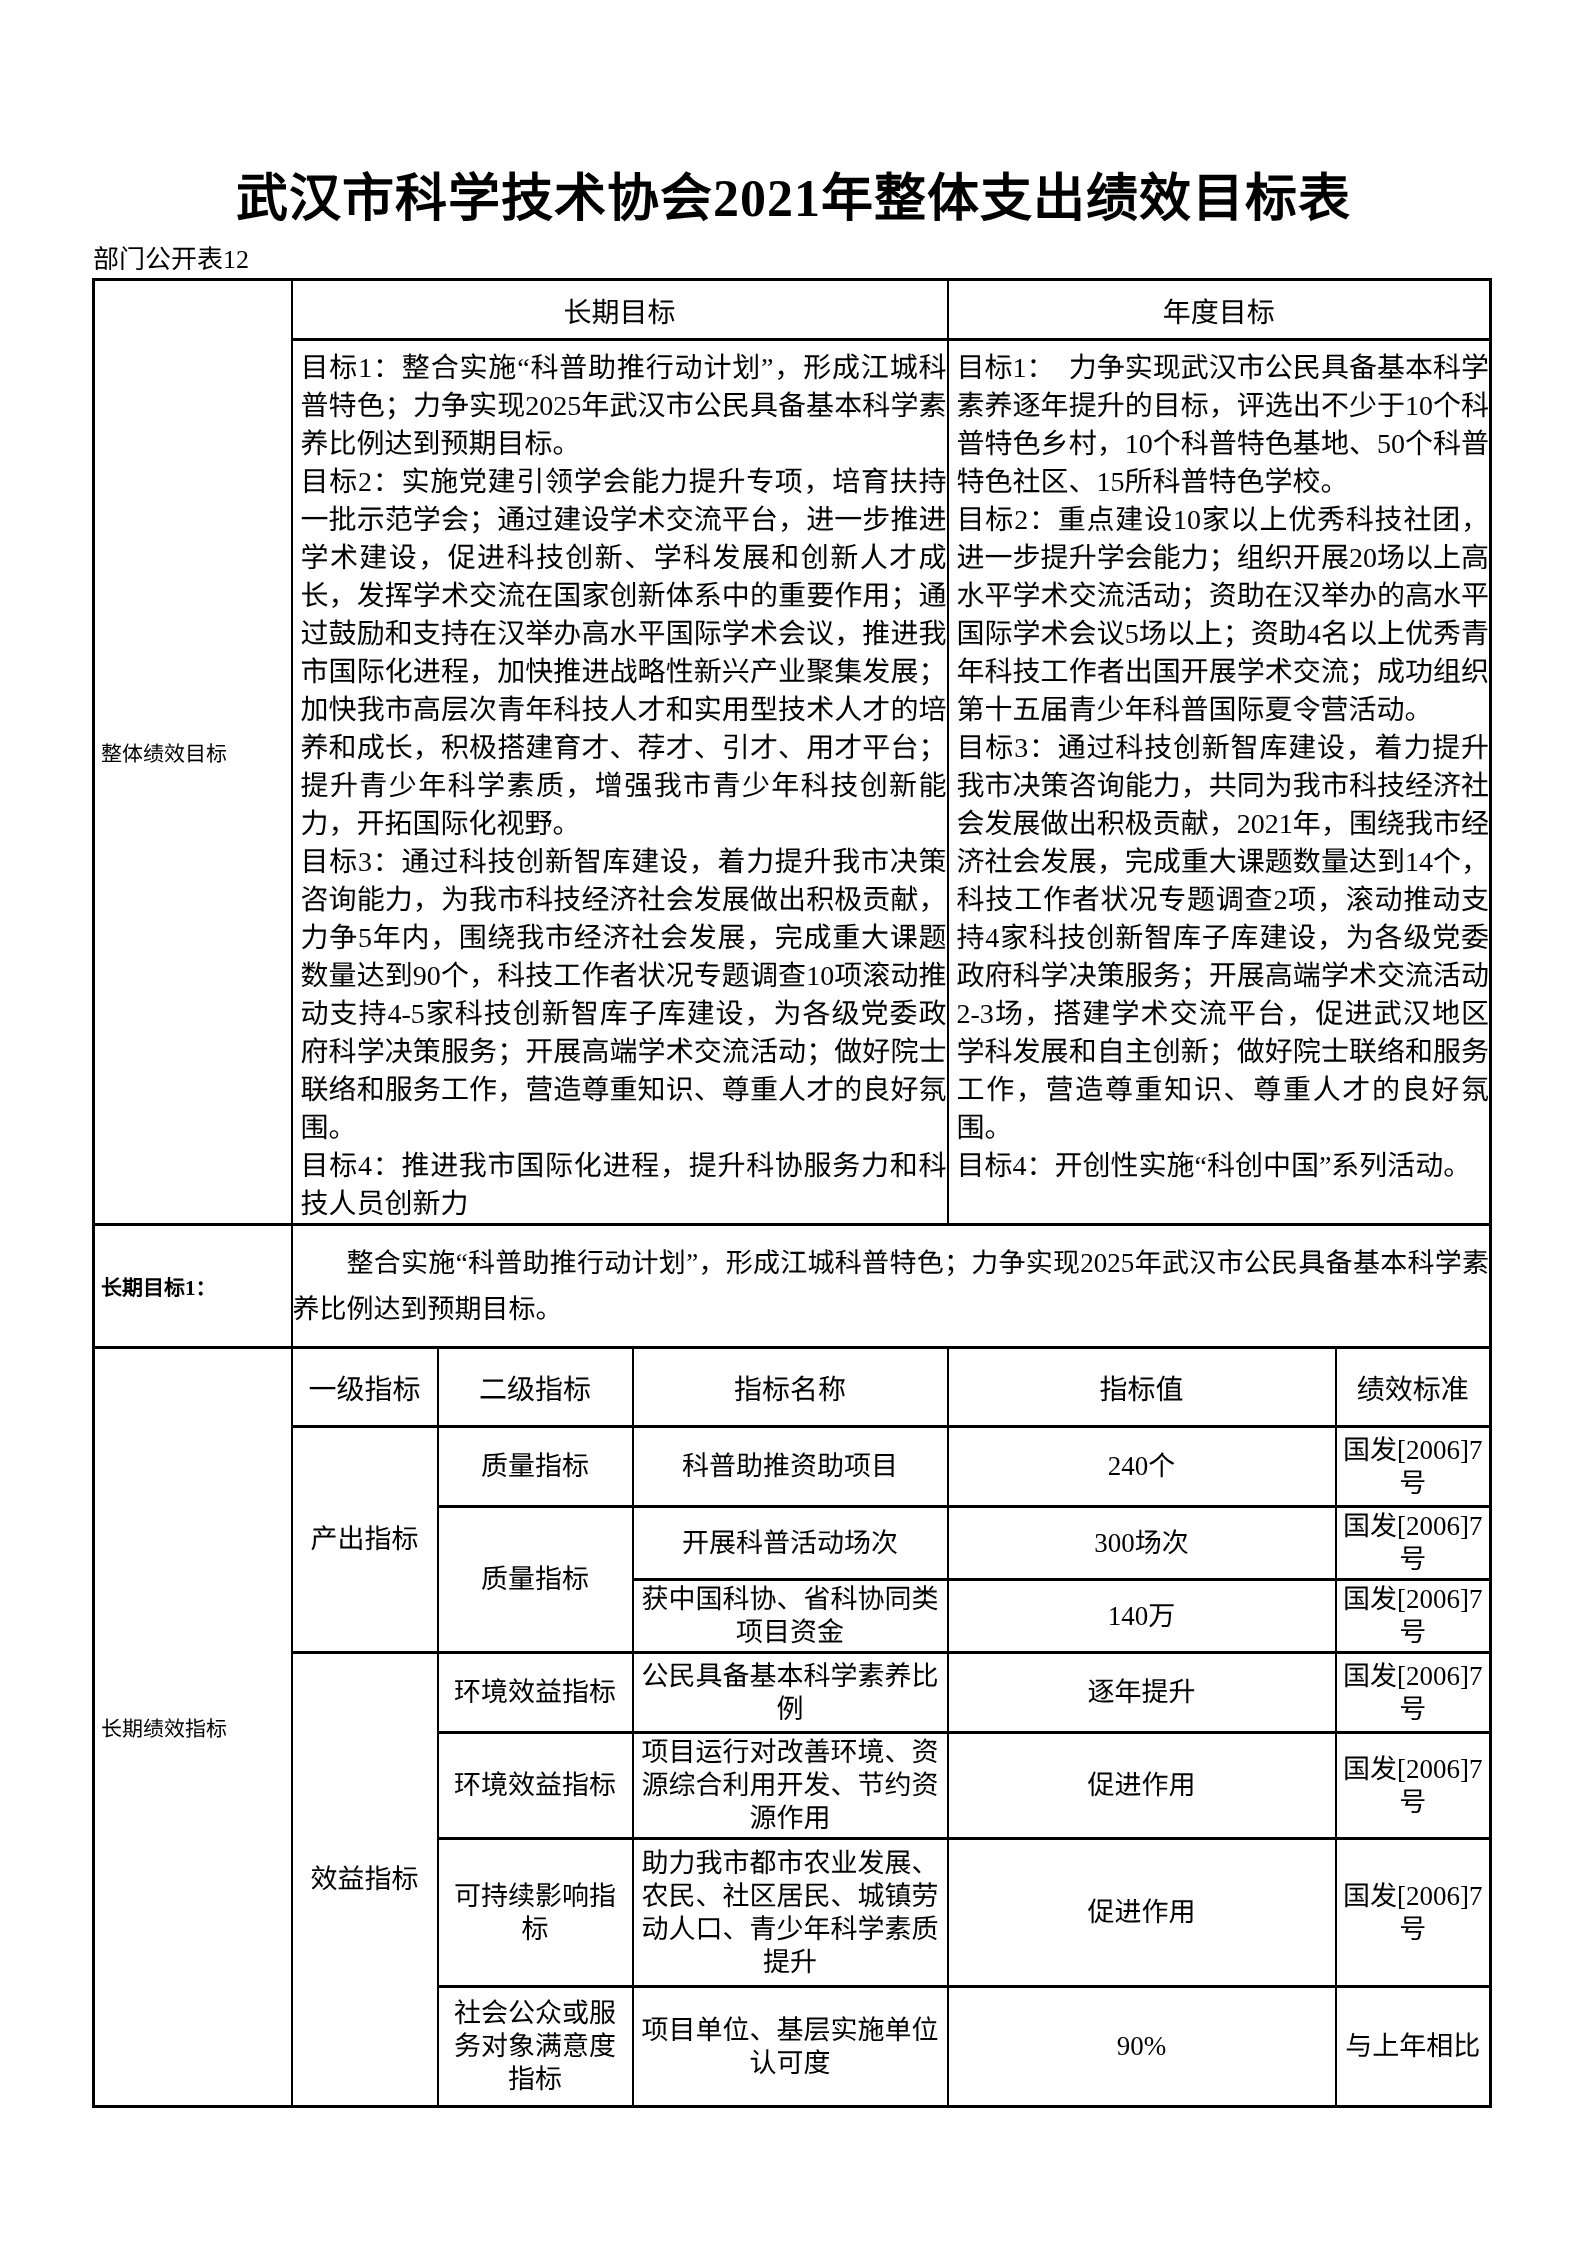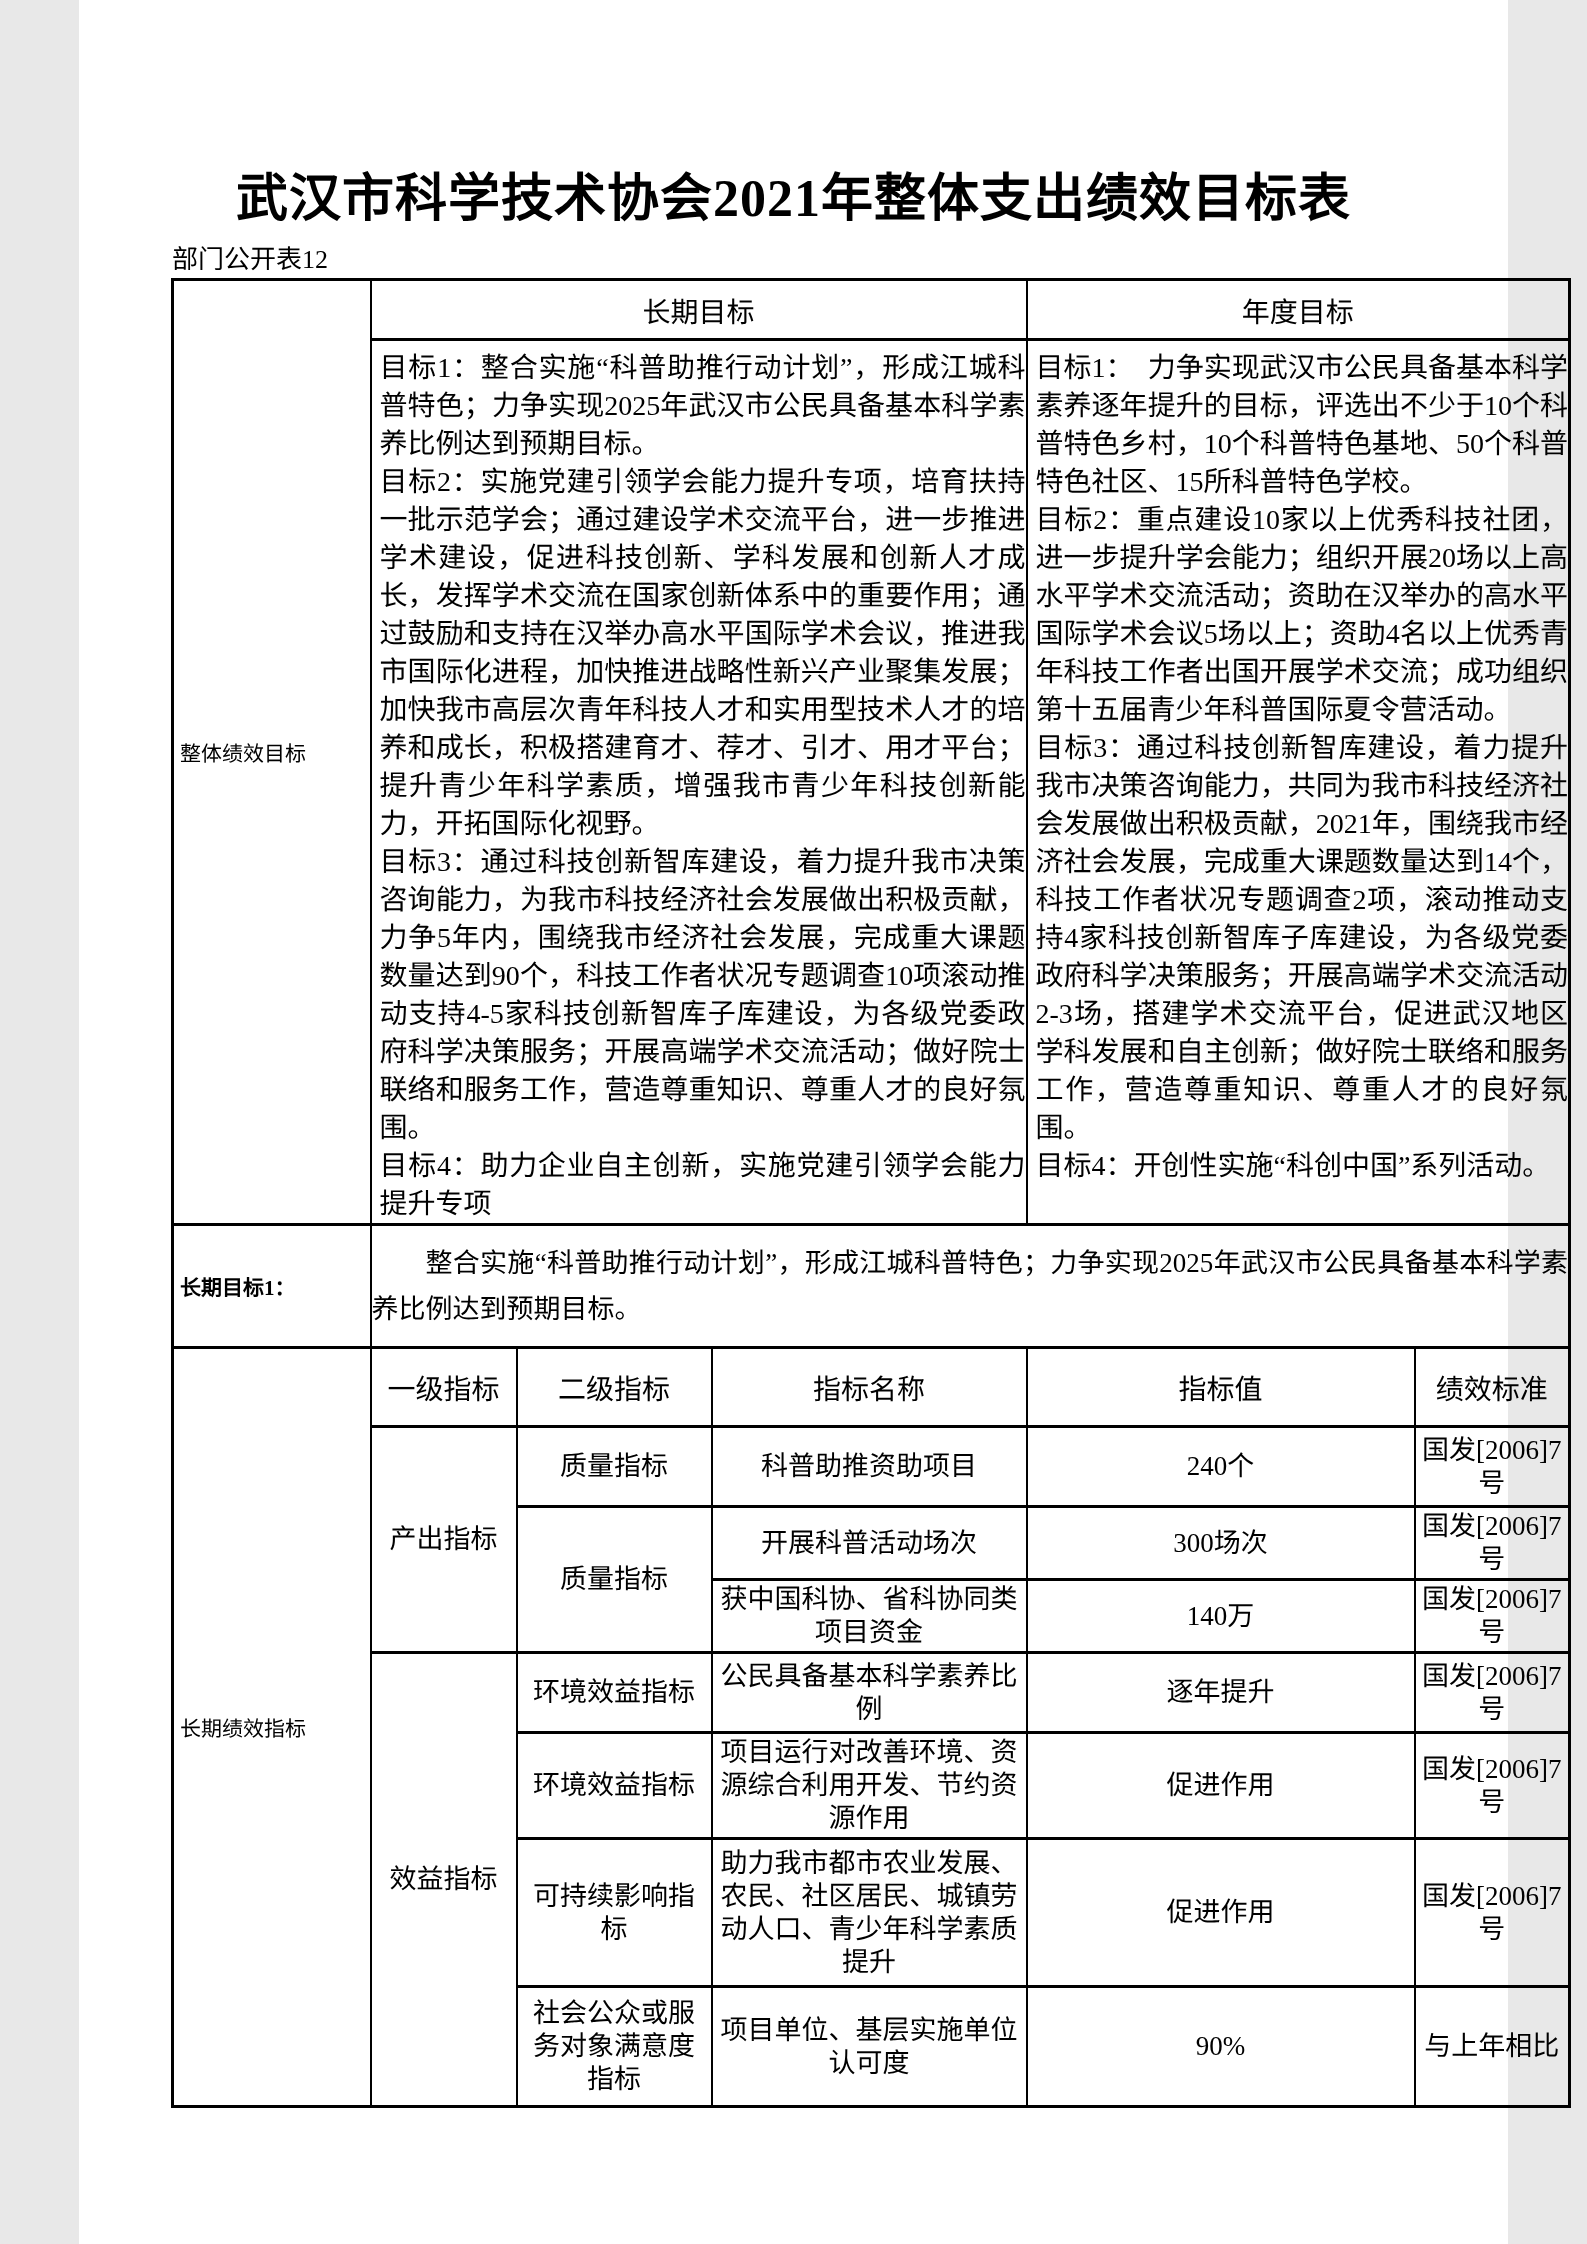--- a/index.html
+++ b/index.html
@@ -1,18 +1,18 @@
 <!DOCTYPE html>
 <html lang="zh-CN"><head>
 <meta charset="utf-8">
 <style>
   html,body { margin:0; padding:0; background:#e8e8e8; }
   .page {
     position: relative;
-    width: 1429px;
+    width: 1587px;
     height: 2244px;
     margin: 0 auto;
     background: #ffffff;
     color: #000000;
     font-family: "Liberation Serif", "DejaVu Serif", serif;
   }
   .doc-title {
     position: absolute;
     top: 156px;
     left: 0;
@@ -102,21 +102,21 @@
         <tr style="height:60px">
       <td class="rowlabel" rowspan="2">整体绩效目标</td>
       <th class="colhead" colspan="3">长期目标</th>
       <th class="colhead" colspan="2">年度目标</th>
     </tr>
     <tr style="height:875px">
       <td class="goals" colspan="3">
         <p>目标1：整合实施“科普助推行动计划”，形成江城科普特色；力争实现2025年武汉市公民具备基本科学素养比例达到预期目标。</p>
         <p>目标2：实施党建引领学会能力提升专项，培育扶持一批示范学会；通过建设学术交流平台，进一步推进学术建设，促进科技创新、学科发展和创新人才成长，发挥学术交流在国家创新体系中的重要作用；通过鼓励和支持在汉举办高水平国际学术会议，推进我市国际化进程，加快推进战略性新兴产业聚集发展；加快我市高层次青年科技人才和实用型技术人才的培养和成长，积极搭建育才、荐才、引才、用才平台；提升青少年科学素质，增强我市青少年科技创新能力，开拓国际化视野。</p>
         <p>目标3：通过科技创新智库建设，着力提升我市决策咨询能力，为我市科技经济社会发展做出积极贡献，力争5年内，围绕我市经济社会发展，完成重大课题数量达到90个，科技工作者状况专题调查10项滚动推动支持4-5家科技创新智库子库建设，为各级党委政府科学决策服务；开展高端学术交流活动；做好院士联络和服务工作，营造尊重知识、尊重人才的良好氛围。</p>
-        <p>目标4：助力企业自主创新，实施党建引领学会能力提升专项</p>
+        <p>目标4：推进我市国际化进程，提升科协服务力和科技人员创新力</p>
       </td>
       <td class="goals" colspan="2">
         <p>目标1：　力争实现武汉市公民具备基本科学素养逐年提升的目标，评选出不少于10个科普特色乡村，10个科普特色基地、50个科普特色社区、15所科普特色学校。</p>
         <p>目标2：重点建设10家以上优秀科技社团，进一步提升学会能力；组织开展20场以上高水平学术交流活动；资助在汉举办的高水平国际学术会议5场以上；资助4名以上优秀青年科技工作者出国开展学术交流；成功组织第十五届青少年科普国际夏令营活动。</p>
         <p>目标3：通过科技创新智库建设，着力提升我市决策咨询能力，共同为我市科技经济社会发展做出积极贡献，2021年，围绕我市经济社会发展，完成重大课题数量达到14个，科技工作者状况专题调查2项，滚动推动支持4家科技创新智库子库建设，为各级党委政府科学决策服务；开展高端学术交流活动2-3场，搭建学术交流平台，促进武汉地区学科发展和自主创新；做好院士联络和服务工作，营造尊重知识、尊重人才的良好氛围。</p>
         <p>目标4：开创性实施“科创中国”系列活动。</p>
       </td>
     </tr>
 
     <tr style="height:123px">

